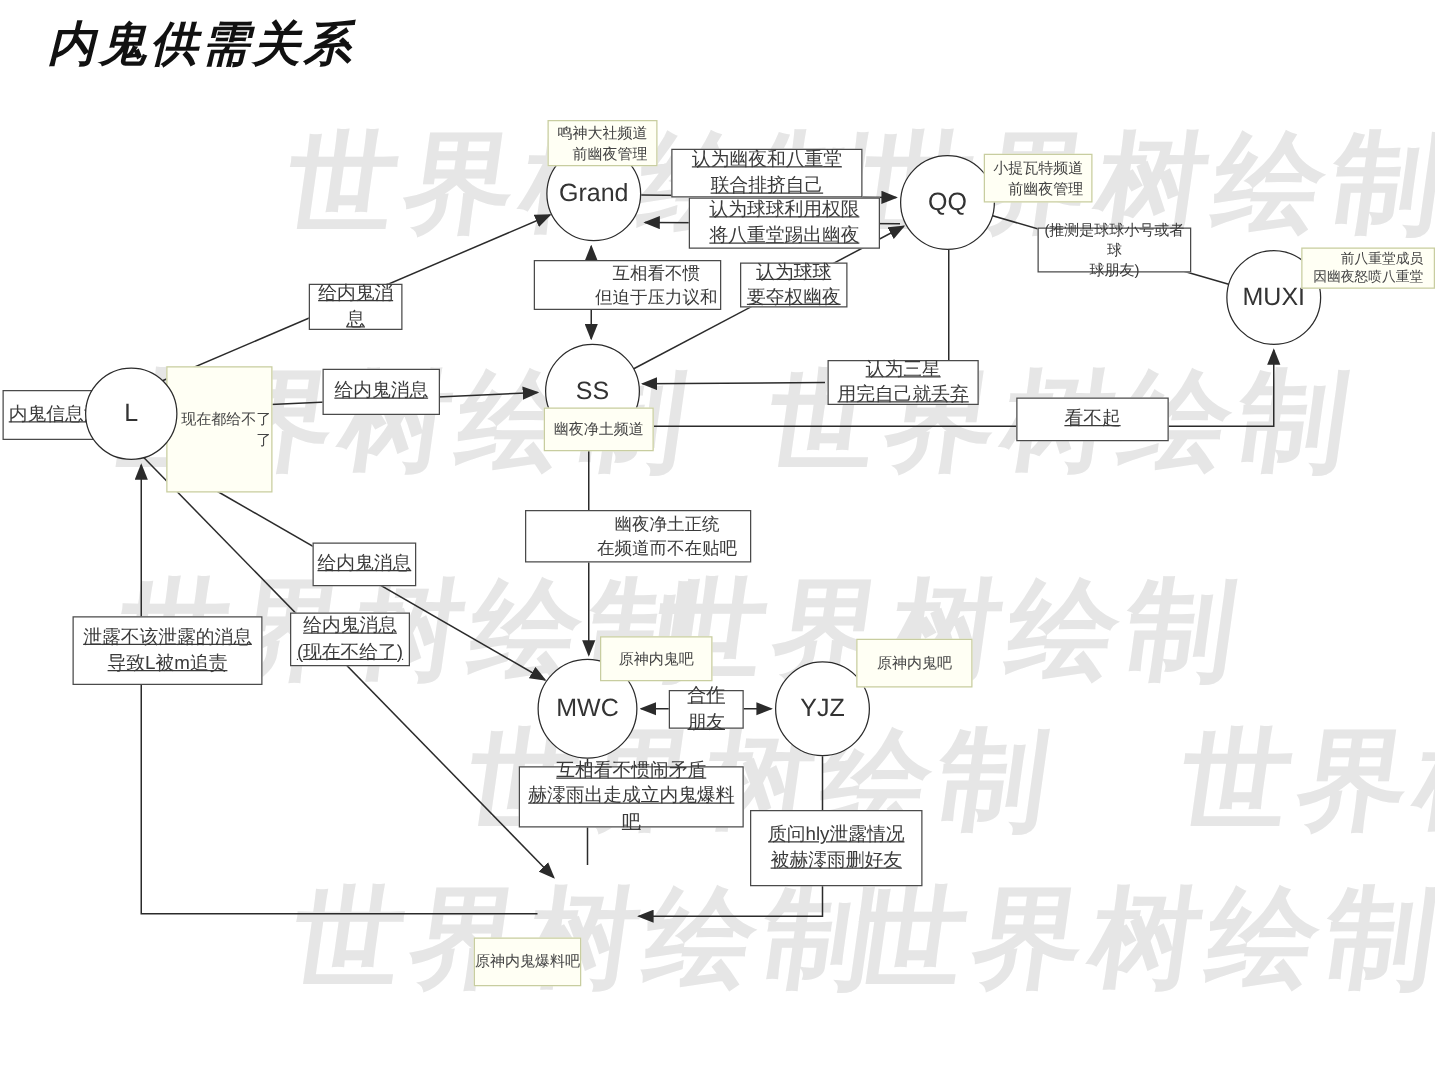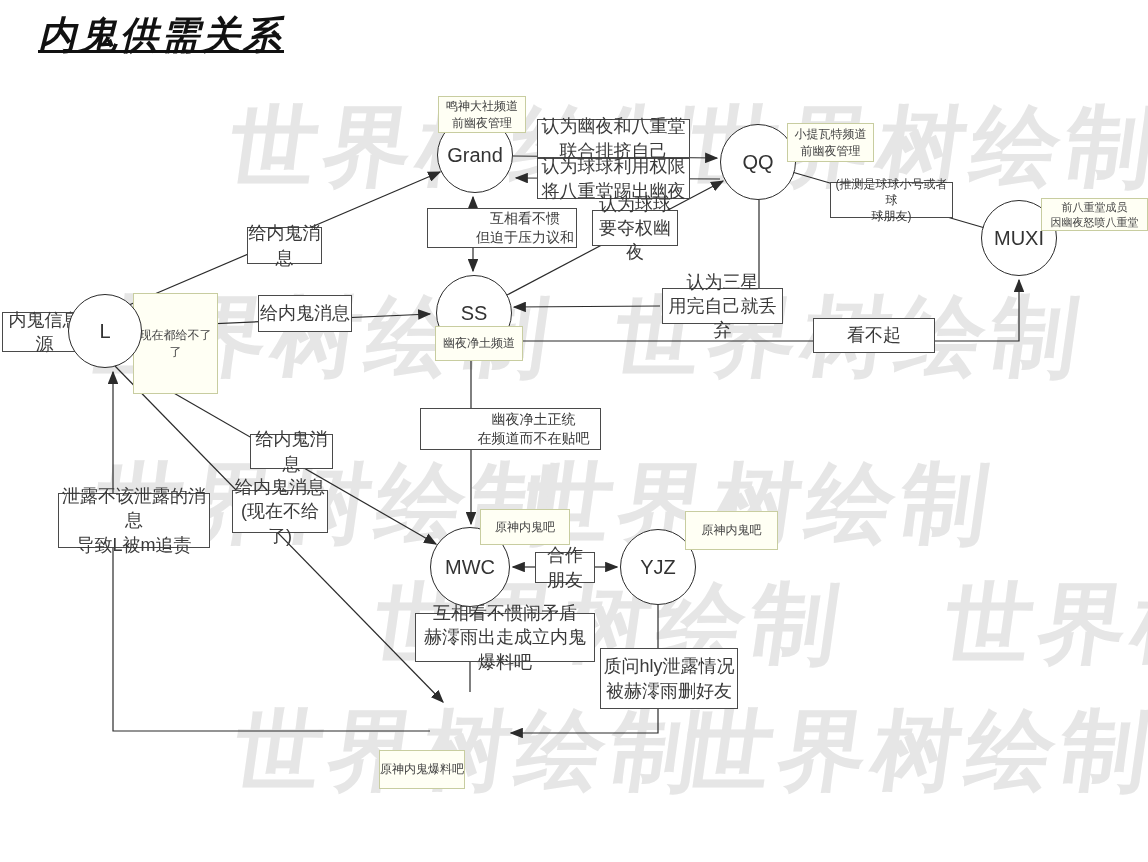--- a/index.html
+++ b/index.html
@@ -10,31 +10,31 @@
       transform:skewX(-8deg);letter-spacing:6px;z-index:0;user-select:none;}
   
   #edges{position:absolute;left:0;top:0;z-index:1;}
   #edges line,#edges polyline{stroke:#2b2b2b;stroke-width:1.2;fill:none;}
   
   .lbl{position:absolute;background:#ffffff;border:1px solid #4a4a4a;z-index:2;
        display:flex;align-items:center;justify-content:center;text-align:center;
        white-space:pre-line;line-height:1.35;box-sizing:border-box;}
   
   .tag{position:absolute;background:#fffff4;border:1px solid #c8cda0;z-index:4;
-       display:flex;align-items:center;justify-content:center;text-align:center;
+       display:flex;align-items:center;justify-content:center;text-align:right;
        white-space:pre-line;line-height:1.35;box-sizing:border-box;color:#444;}
   .tag.under{z-index:2;}
   
   .node{position:absolute;background:#ffffff;border:1.3px solid #2b2b2b;border-radius:50%;z-index:3;
         display:flex;align-items:center;justify-content:center;font-size:20px;color:#333;
         box-sizing:border-box;}
   
   #title{position:absolute;left:38px;top:10px;font-size:38px;font-weight:bold;font-style:italic;
-         color:#111;text-decoration:underline;letter-spacing:3px;z-index:5;}
-  .fs11{font-size:11px;} .fs12{font-size:12px;} .fs13{font-size:18px;} .fs14{font-size:14px;padding-left:46px;}
+         color:#111;letter-spacing:3px;z-index:5;}
+  .fs11{font-size:11px;} .fs12{font-size:12px;} .fs13{font-size:15px;text-decoration:underline;} .fs14{font-size:14px;padding-left:46px;}
 </style>
 </head>
 <body>
 
 <div id="canvas">
 
   <span class="wm" style="left:230px;top:88px">世界树绘制</span>
   <span class="wm" style="left:690px;top:88px">世界树绘制</span>
   <span class="wm" style="left:85px;top:278px">世界树绘制</span>
   <span class="wm" style="left:615px;top:278px">世界树绘制</span>
@@ -70,21 +70,21 @@
     <line x1="545" y1="567" x2="513" y2="567" marker-end="url(#arr)"></line>
     <line x1="585" y1="567" x2="617" y2="567" marker-end="url(#arr)"></line>
     <line x1="470" y1="607" x2="470" y2="692"></line>
     <polyline points="658,605 658,733 511,733" marker-end="url(#arr)"></polyline>
     <polyline points="430,731 113,731 113,372" marker-end="url(#arr)"></polyline>
   </svg>
 
   <div class="lbl fs13" style="left:2px;top:312px;width:85px;height:40px">内鬼信息源</div>
   <div class="lbl fs13" style="left:537px;top:119px;width:153px;height:39px">认为幽夜和八重堂
 联合排挤自己</div>
-  <div class="lbl fs13" style="left:537px;top:158px;width:153px;height:41px">认为球球利用权限
+  <div class="lbl fs13" style="left:551px;top:158px;width:153px;height:41px">认为球球利用权限
 将八重堂踢出幽夜</div>
   <div class="lbl fs12" style="left:830px;top:182px;width:123px;height:36px">(推测是球球小号或者球
 球朋友)</div>
   <div class="lbl fs14" style="left:427px;top:208px;width:150px;height:40px">互相看不惯
 但迫于压力议和</div>
   <div class="lbl fs13" style="left:592px;top:210px;width:86px;height:36px">认为球球
 要夺权幽夜</div>
   <div class="lbl fs13" style="left:662px;top:288px;width:121px;height:36px">认为三星
 用完自己就丢弃</div>
   <div class="lbl fs13" style="left:813px;top:318px;width:122px;height:35px">看不起</div>

